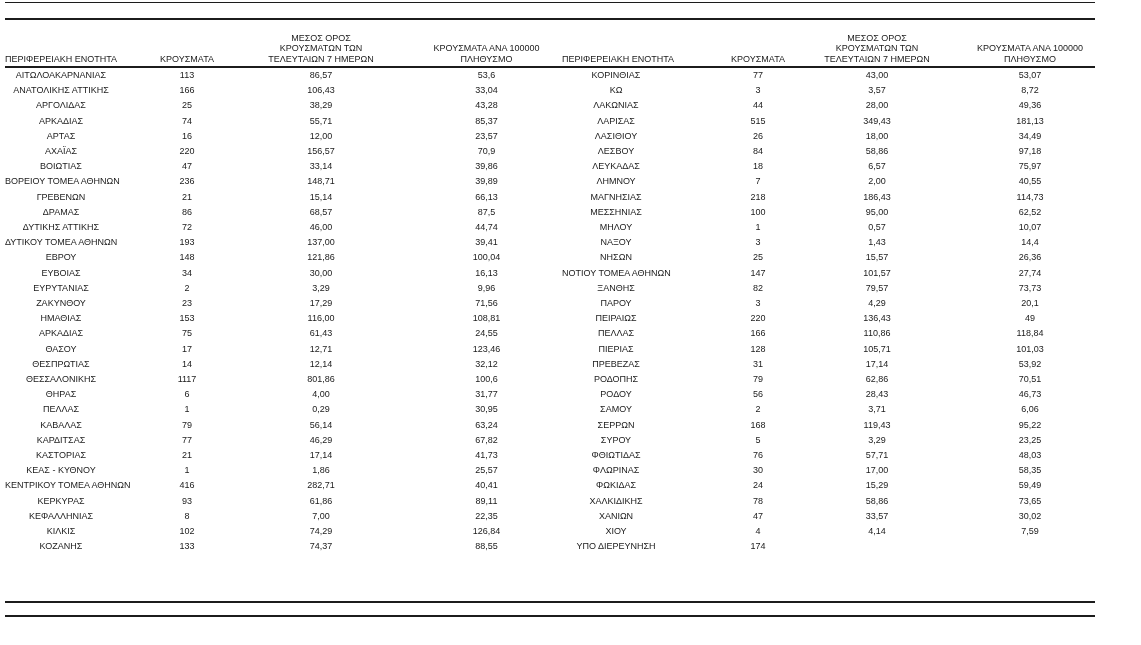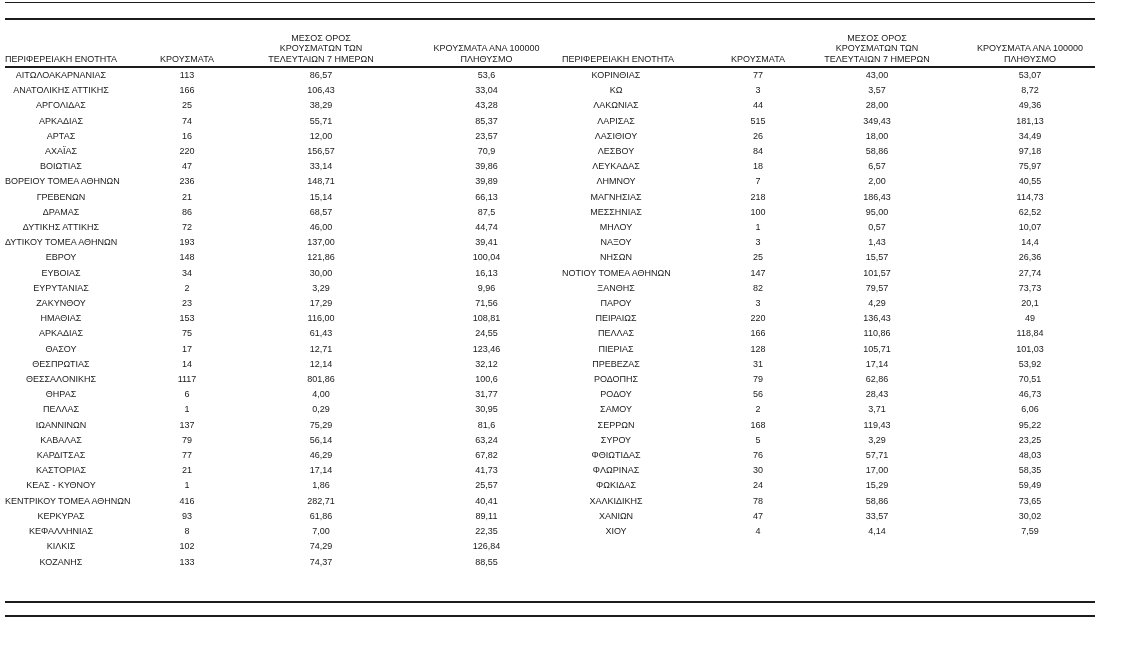--- a/index.html
+++ b/index.html
@@ -213,26 +213,20 @@
         <td>4,00</td>
         <td>31,77</td>
       </tr>
       <tr>
         <td>ΠΕΛΛΑΣ</td>
         <td>1</td>
         <td>0,29</td>
         <td>30,95</td>
       </tr>
       <tr>
-        <td>ΙΩΑΝΝΙΝΩΝ</td>
-        <td>137</td>
-        <td>75,29</td>
-        <td>81,6</td>
-      </tr>
-      <tr>
         <td>ΚΑΒΑΛΑΣ</td>
         <td>79</td>
         <td>56,14</td>
         <td>63,24</td>
       </tr>
       <tr>
         <td>ΚΑΡΔΙΤΣΑΣ</td>
         <td>77</td>
         <td>46,29</td>
         <td>67,82</td>
@@ -488,14 +482,20 @@
         <td>47</td>
         <td>33,57</td>
         <td>30,02</td>
       </tr>
       <tr>
         <td>ΧΙΟΥ</td>
         <td>4</td>
         <td>4,14</td>
         <td>7,59</td>
       </tr>
+      <tr>
+        <td>ΥΠΟ ΔΙΕΡΕΥΝΗΣΗ</td>
+        <td>174</td>
+        <td></td>
+        <td></td>
+      </tr>
     </tbody>
 </table>
 
 </body></html>

